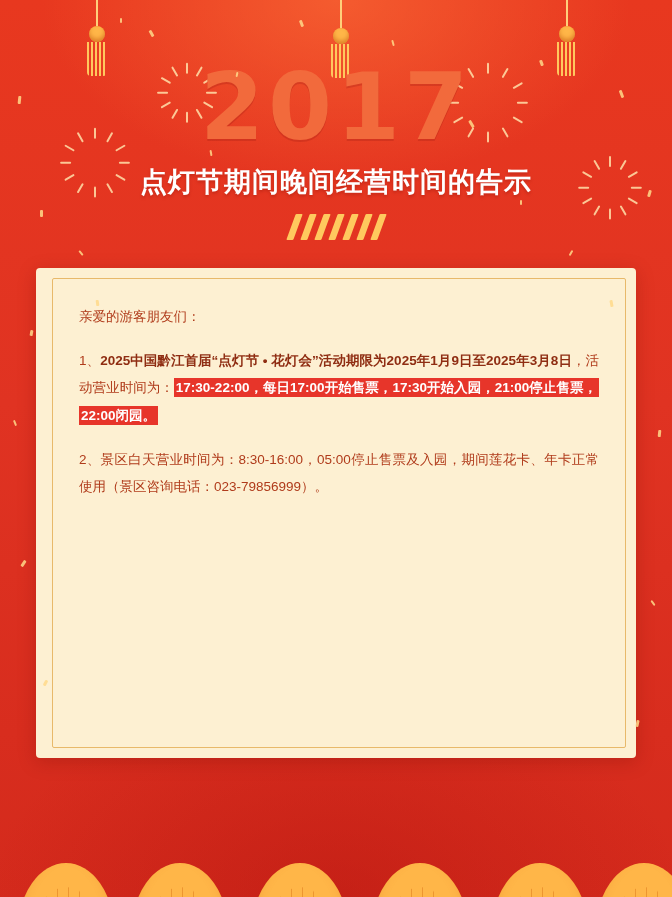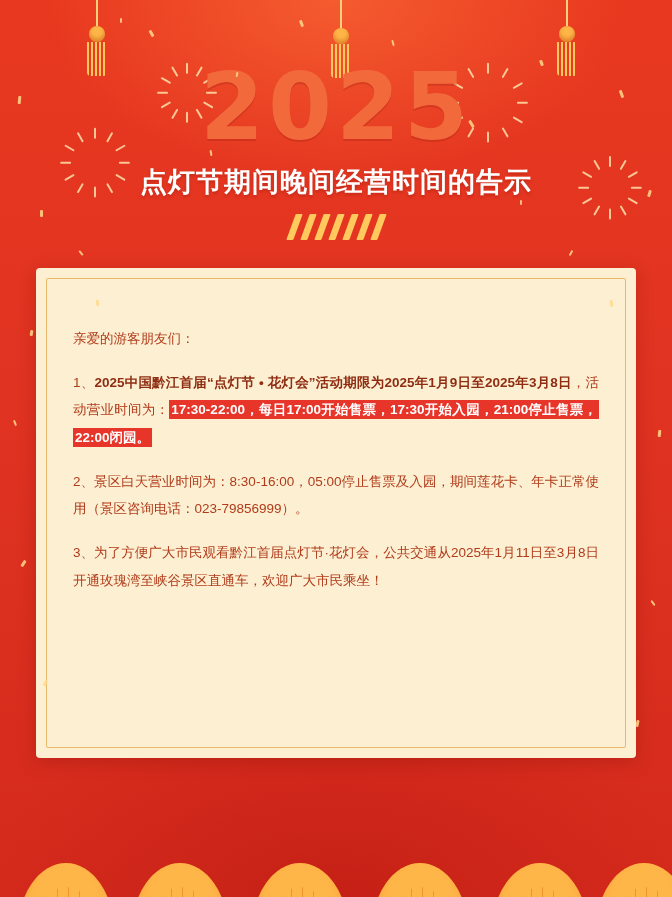--- a/index.html
+++ b/index.html
@@ -126,22 +126,23 @@
     position: relative;
     margin: 28px 36px 0 36px;
     background: #fdf0d2;
     border-radius: 4px;
     padding: 10px;
     box-shadow: 0 4px 18px rgba(120,15,8,.28);
   }
   .card {
     border: 1px solid #e8b96a;
     border-radius: 2px;
-    padding: 46px 26px 26px 26px;
+    padding: 24px 26px 26px 26px;
     min-height: 470px;
+    margin-left: 6px;
   }
   .p {
     color: #b03b1b;
     font-size: 13.5px;
     line-height: 2.05;
     margin: 0 0 16px 0;
     text-align: justify;
   }
   .p strong {
     color: #8f2d12;
@@ -260,21 +261,21 @@
     <div class="knot"></div>
     <div class="fringe"></div>
 </div>
 <div class="tassel" style="left:556px;">
   <div class="cord"></div>
     <div class="knot"></div>
     <div class="fringe"></div>
 </div>
 
 <div class="header">
-  <div class="year">2025</div>
+  <div class="year">2017</div>
   <div class="title-sub">点灯节期间晚间经营时间的告示</div>
   <div class="slashes">
     <i></i>
       <i></i>
       <i></i>
       <i></i>
       <i></i>
       <i></i>
       <i></i>
   </div>
@@ -285,23 +286,20 @@
     <p class="p">亲爱的游客朋友们：</p>
 
     <p class="p">
       <span>1、</span><strong>2025中国黔江首届“点灯节 • 花灯会”活动期限为2025年1月9日至2025年3月8日</strong><span>，活动营业时间为：</span><span class="hl">17:30-22:00，每日17:00开始售票，17:30开始入园，21:00停止售票，22:00闭园。</span>
     </p>
 
     <p class="p">
       <span>2、</span><span>景区白天营业时间为：8:30-16:00，05:00停止售票及入园，期间莲花卡、年卡正常使用（景区咨询电话：023-79856999）。</span>
     </p>
 
-    <p class="p">
-      <span>3、</span><span>为了方便广大市民观看黔江首届点灯节·花灯会，公共交通从2025年1月11日至3月8日开通玫瑰湾至峡谷景区直通车，欢迎广大市民乘坐！</span>
-    </p>
 
 
     <div class="sign">
     </div>
   </div>
 </div>
 
 <div class="footer-orn">
   <div class="fan" style="left:18px;"></div>
   <div class="fan" style="left:132px;"></div>

